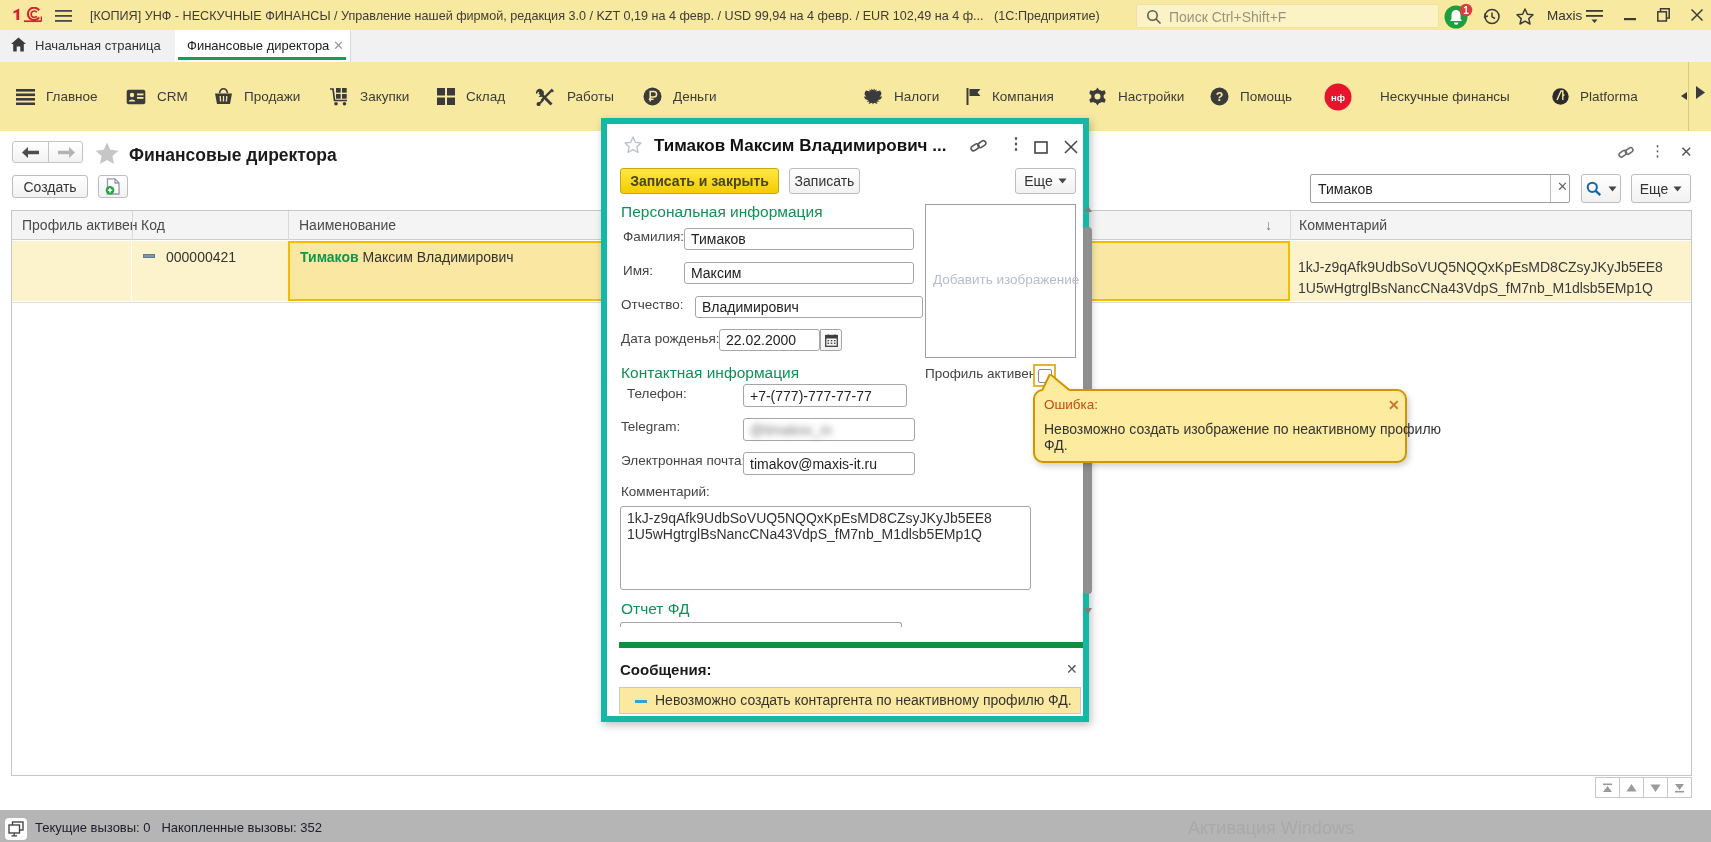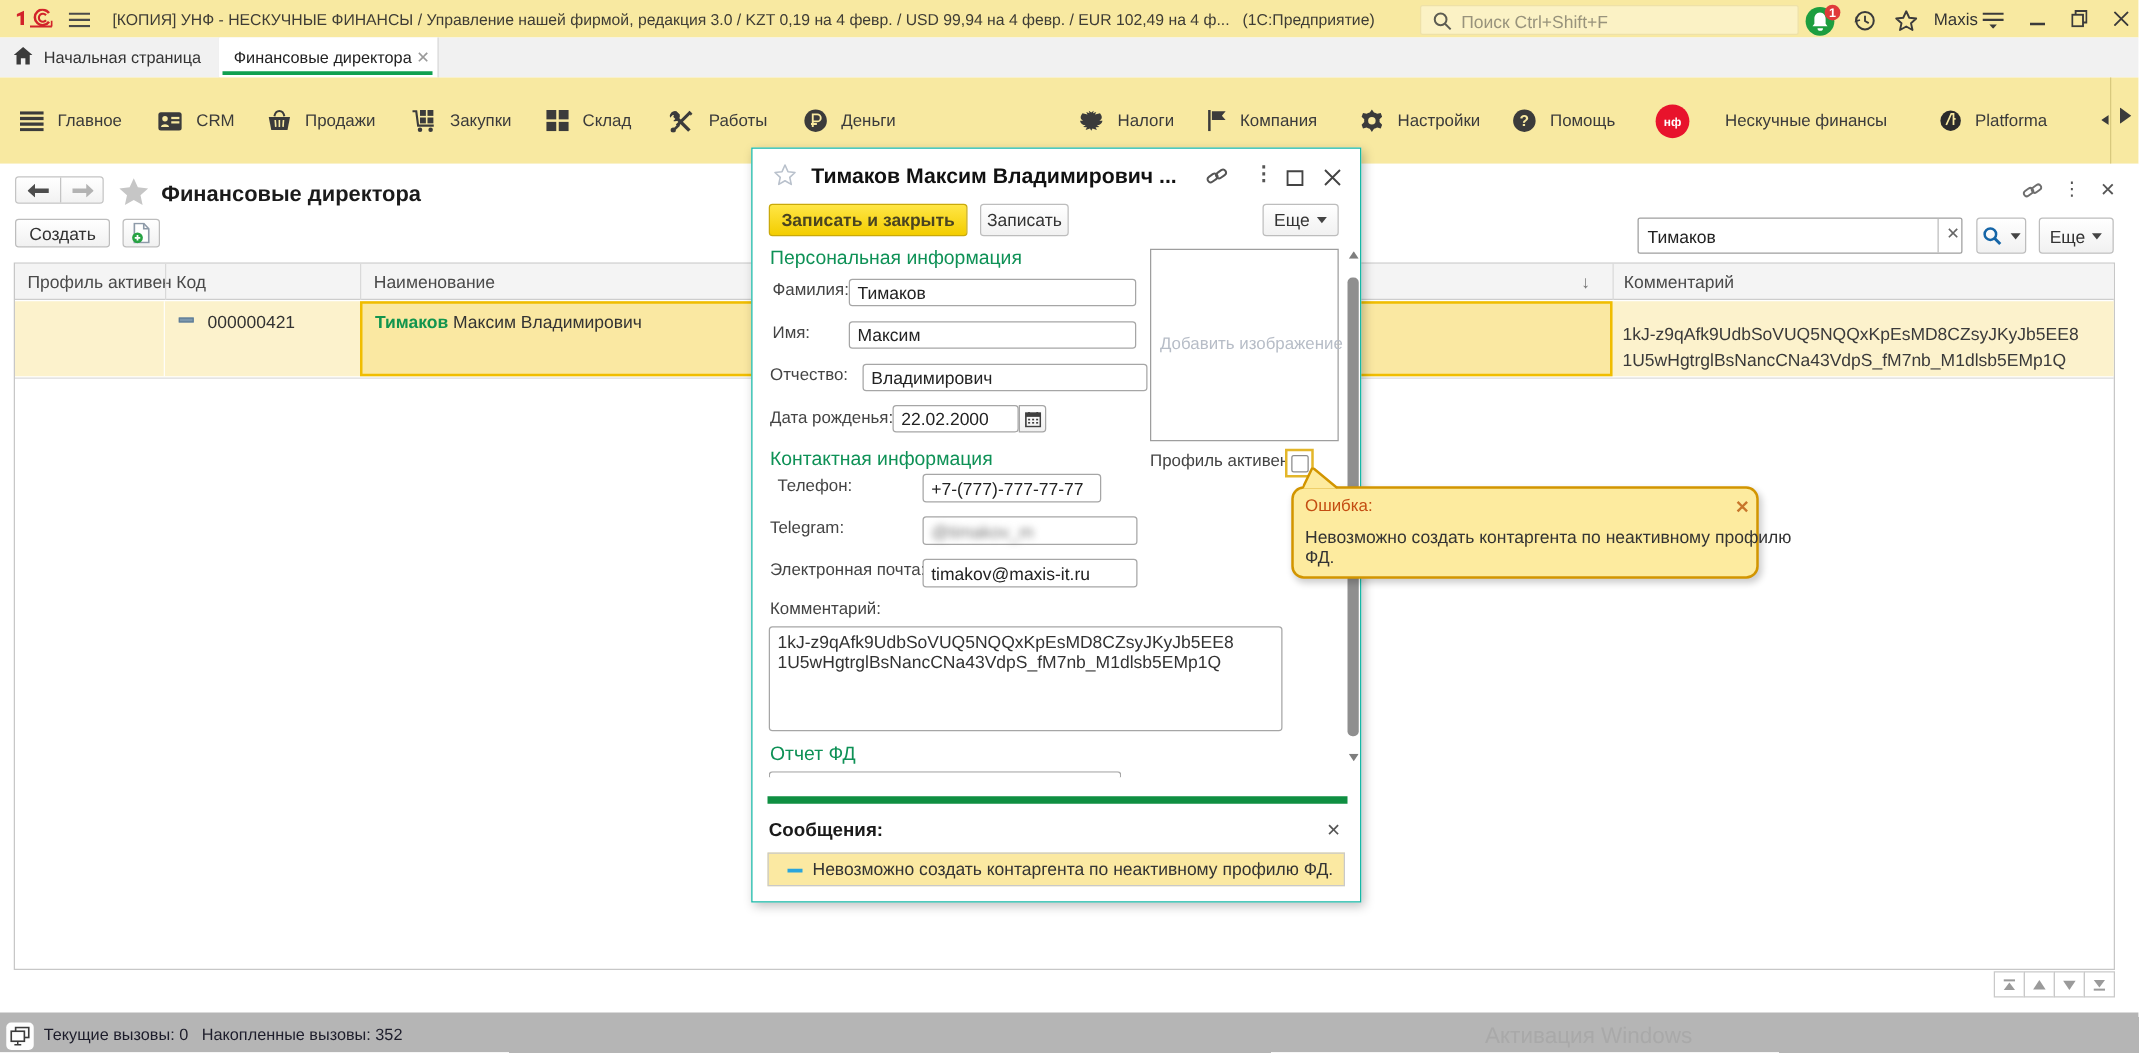--- a/index.html
+++ b/index.html
@@ -42,21 +42,21 @@
 
 #lsearch{position:absolute;left:1310px;top:43px;width:260px;height:29px;border:1px solid #9f9f9f;border-radius:2px;background:#fff}
 #lsearch .v{position:absolute;left:7px;top:6px;font-size:14px;color:#222}
 #lsearch .xsep{position:absolute;left:239px;top:0;width:1px;height:27px;background:#bdbdbd}
 #lsearch .x{position:absolute;left:246px;top:4px;font-size:13px;color:#666}
 
 #statusbar{position:absolute;left:0;top:810px;width:1711px;height:32px;background:#b5b5b5}
 #statusbar .txt{position:absolute;left:35px;top:10px;font-size:13px;color:#1d1d2b;white-space:nowrap}
 #wmark{position:absolute;left:1188px;top:8px;font-size:18px;color:#a9a9a9}
 
-#dlg{position:absolute;left:601px;top:118px;width:488px;height:604px;background:#fff;border:1px solid #14b8a6;box-shadow:2px 3px 8px rgba(0,0,0,0.25)}
+#dlg{position:absolute;left:601px;top:118px;width:488px;height:604px;background:#fff;border:6px solid #14b8a6;box-shadow:2px 3px 8px rgba(0,0,0,0.25)}
 #dlg .title{position:absolute;left:47px;top:12px;font-size:17px;font-weight:bold;color:#111;white-space:nowrap}
 .greenhead{position:absolute;font-size:15.5px;color:#0e9156;white-space:nowrap}
 .flabel{position:absolute;font-size:13.5px;color:#444;white-space:nowrap}
 .finput{position:absolute;border:1px solid #a6a6a6;border-radius:3px;background:#fff;font-size:14px;color:#222;display:flex;align-items:center;padding-left:6px;white-space:nowrap}
 #imgbox{position:absolute;left:318px;top:80px;width:151px;height:154px;border:1px solid #9e9e9e}
 #imgbox .ph{position:absolute;left:7px;top:67px;font-size:13.5px;color:#b7bdc7;white-space:nowrap}
 
 #dscroll{position:absolute;left:476px;top:78px;width:9px;height:500px}
 #dthumb{position:absolute;left:0;top:25px;width:9px;height:367px;background:#8f8f8f;border-radius:4px}
 
@@ -468,21 +468,21 @@
           <path d="M4 0 L8 6 L0 6 Z" fill="#7e7e7e"></path>
         </svg>
     <div id="dthumb"></div>
     <svg class="abs" style="left:1px;top:406px" width="8" height="6" viewBox="0 0 8 6">
           <path d="M4 6 L8 0 L0 0 Z" fill="#7e7e7e"></path>
         </svg>
   </div>
 
   <div class="greenhead" style="left:14px;top:240px">Контактная информация</div>
   <div class="flabel" style="left:20px;top:262px">Телефон:</div>
-  <div class="finput" style="left:136px;top:260px;width:143px;height:23px">+7-(777)-777-77-77</div>
+  <div class="finput" style="left:136px;top:260px;width:164px;height:23px">+7-(777)-777-77-77</div>
   <div class="flabel" style="left:14px;top:295px">Telegram:</div>
   <div class="finput" style="left:136px;top:294px;width:172px;height:23px">
         <span style="filter:blur(3px);color:#777">@timakov_m</span>
       </div>
   <div class="flabel" style="left:14px;top:329px">Электронная почта:</div>
   <div class="finput" style="left:136px;top:328px;width:172px;height:23px">timakov@maxis-it.ru</div>
 
   <div class="flabel" style="left:14px;top:360px">Комментарий:</div>
   <div class="abs" style="left:13px;top:382px;width:411px;height:84px;border:1px solid #a6a6a6;border-radius:3px;background:#fff">
     <div class="abs" style="left:6px;top:3px;font-size:14px;color:#333;line-height:16px">1kJ-z9qAfk9UdbSoVUQ5NQQxKpEsMD8CZsyJKyJb5EE8<br>1U5wHgtrglBsNancCNa43VdpS_fM7nb_M1dlsb5EMp1Q</div>
@@ -504,17 +504,17 @@
   </div>
 </div>
 
 <svg id="etippt" viewBox="0 0 30 17">
       <path d="M8 0 L0 17 L28 17 Z" fill="#fdeb9f"></path>
       <path d="M0 16.6 L8 0 L28 16.6" fill="none" stroke="#d29500" stroke-width="2"></path>
     </svg>
 <div id="etip">
   <div class="hd">Ошибка:</div>
   <div class="x">✕</div>
-  <div class="b1">Невозможно создать контаргента по неактивному профилю</div>
+  <div class="b1">Невозможно создать изображение по неактивному профилю</div>
   <div class="b2">ФД.</div>
 </div>
 
 </div>
 
 </body></html>

